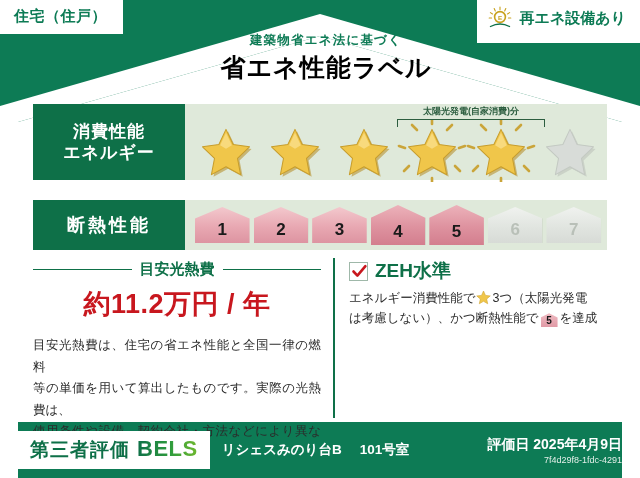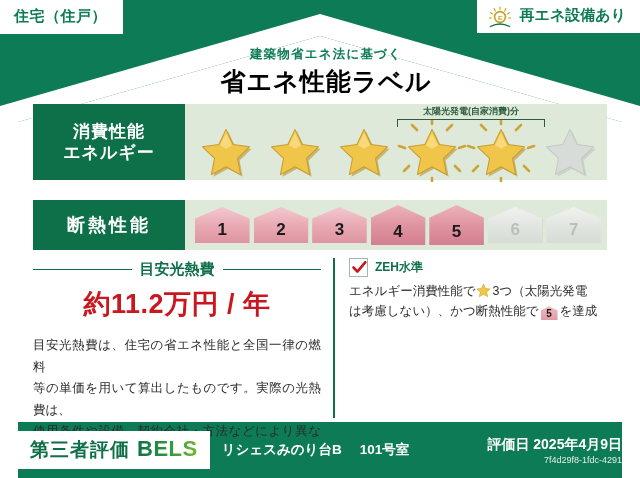--- a/index.html
+++ b/index.html
@@ -66,35 +66,35 @@
     font-size: 15px;
     font-weight: bold;
     letter-spacing: 0.5px;
     white-space: nowrap;
   }
 
   
   .renew-tag {
     position: absolute; right: 0; top: 0;
     background: #ffffff;
-    padding: 6px 14px 3px 10px;
-    display: flex; align-items: flex-start; gap: 7px;
+    padding: 6px 14px 13px 10px;
+    display: flex; align-items: center; gap: 7px;
     z-index: 6;
   }
   .renew-tag .label {
     color: #0d7b55;
     font-size: 15px;
     font-weight: bold;
     white-space: nowrap;
   }
   .sun-icon { width: 26px; height: 24px; flex: none; }
 
   
   .heading-wrap {
-    position: absolute; left: 0; right: 0; top: 46px;
+    position: absolute; left: 0; right: 0; top: 32px;
     text-align: center; z-index: 5; padding-left: 12px;
   }
   .heading-sub {
     color: #0d7b55;
     font-size: 12.5px;
     font-weight: bold;
     letter-spacing: 1.2px;
   }
   .heading-main {
     color: #000000;
@@ -228,21 +228,21 @@
   .claim-head { display: flex; align-items: center; gap: 7px; }
   .check-box {
     width: 19px; height: 19px; flex: none;
     border: 1.5px solid #9fb8a9;
     background: #ffffff;
     position: relative;
   }
   .check-box svg { position: absolute; left: 1px; top: 0px; }
   .claim-title {
     color: #0e7048;
-    font-size: 12px;
+    font-size: 19px;
     font-weight: bold;
     white-space: nowrap;
   }
   .zeh-badge { width: 40px; height: 26px; flex: none; margin-left: 2px; }
   .claim-body {
     margin-top: 4px;
     color: #2b2b2b;
     font-size: 12.5px;
     line-height: 1.62;
   }

